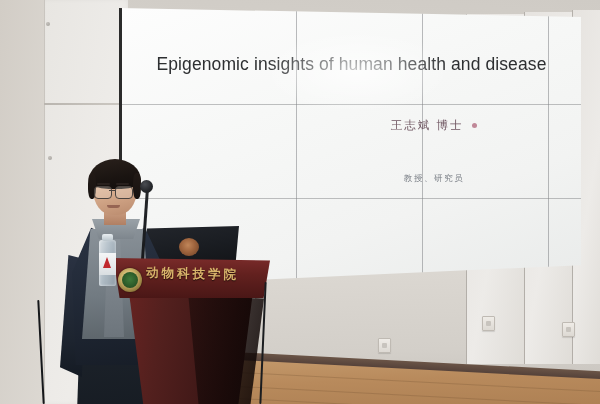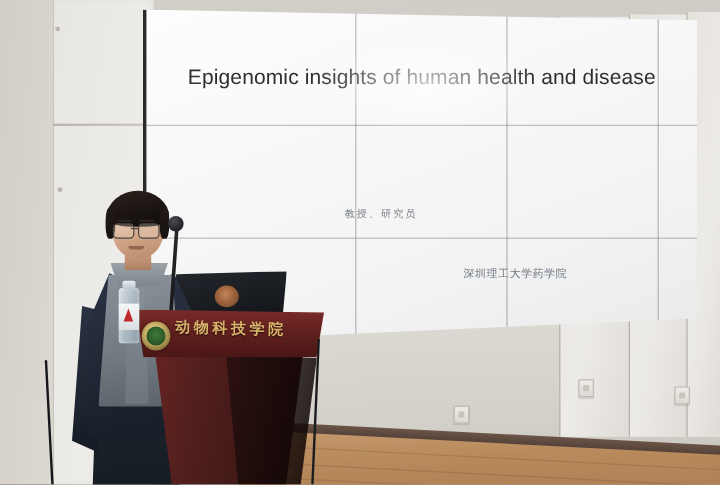--- a/index.html
+++ b/index.html
@@ -195,21 +195,21 @@
     width: 5px; height: 5px;
     border-radius: 50%;
     background: #c08898;
     margin-left: 9px;
     vertical-align: middle;
   }
   .slide-role {
     position: absolute;
     left: 36%; right: 0;
     top: 165px;
-    text-align: left;
+    text-align: center;
     font-size: 8.5px;
     color: #7a7f86;
     letter-spacing: 1.6px;
   }
   .slide-affil {
     position: absolute;
     left: 34%; right: 0;
     top: 213px;
     text-align: center;
     font-size: 9px;
@@ -498,25 +498,27 @@
     <div class="screen">
 
       <div class="seam-v" style="left:174px;"></div>
       <div class="seam-v" style="left:300px;"></div>
       <div class="seam-v" style="left:426px;"></div>
       <div class="seam-h" style="top:96px;"></div>
       <div class="seam-h" style="top:190px;"></div>
 
       <div class="slide-title">Epigenomic insights of human health and disease</div>
 
+      <div class="slide-name">
+        <span>王志斌 博士</span><span class="name-dot"></span>
+      </div>
 
       <div class="slide-role">教授、研究员</div>
 
       <div class="slide-affil">
-        <div>深圳理工大学药学院</div>
       </div>
 
       <div class="screen-glow"></div>
     </div>
   </div>
 
   <div class="laptop">
     <div class="laptop-emblem"></div>
   </div>
 

